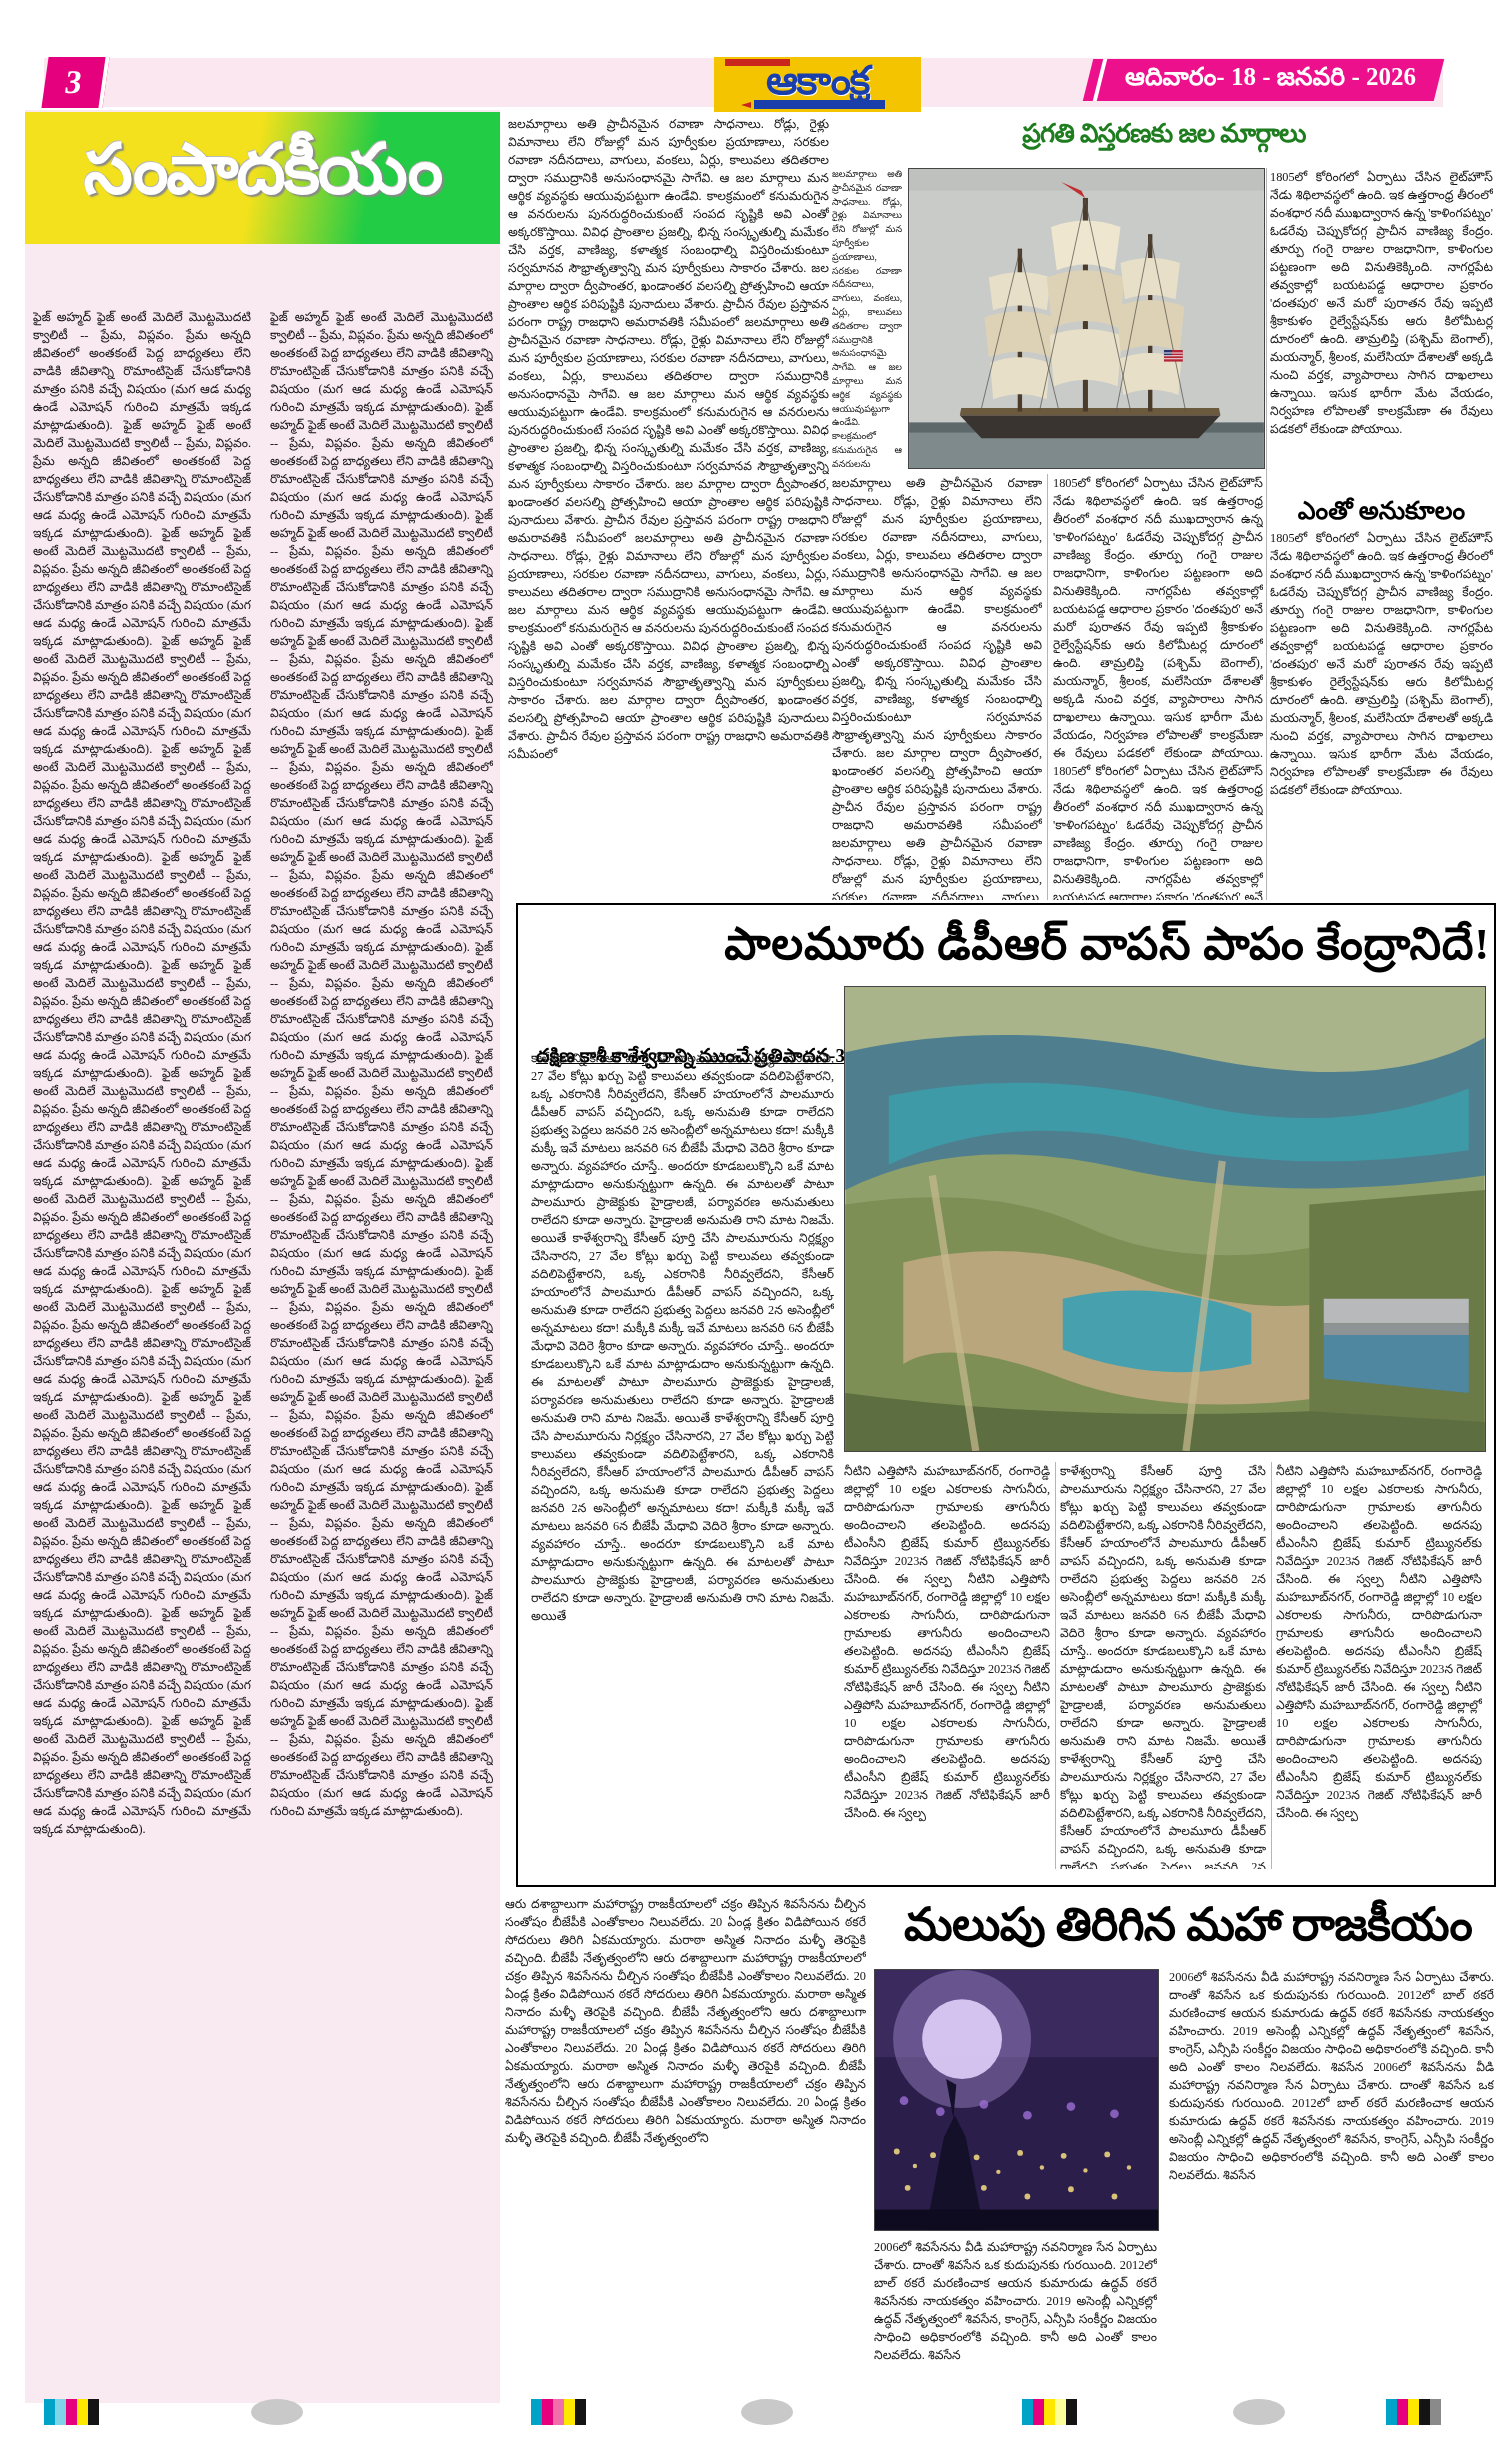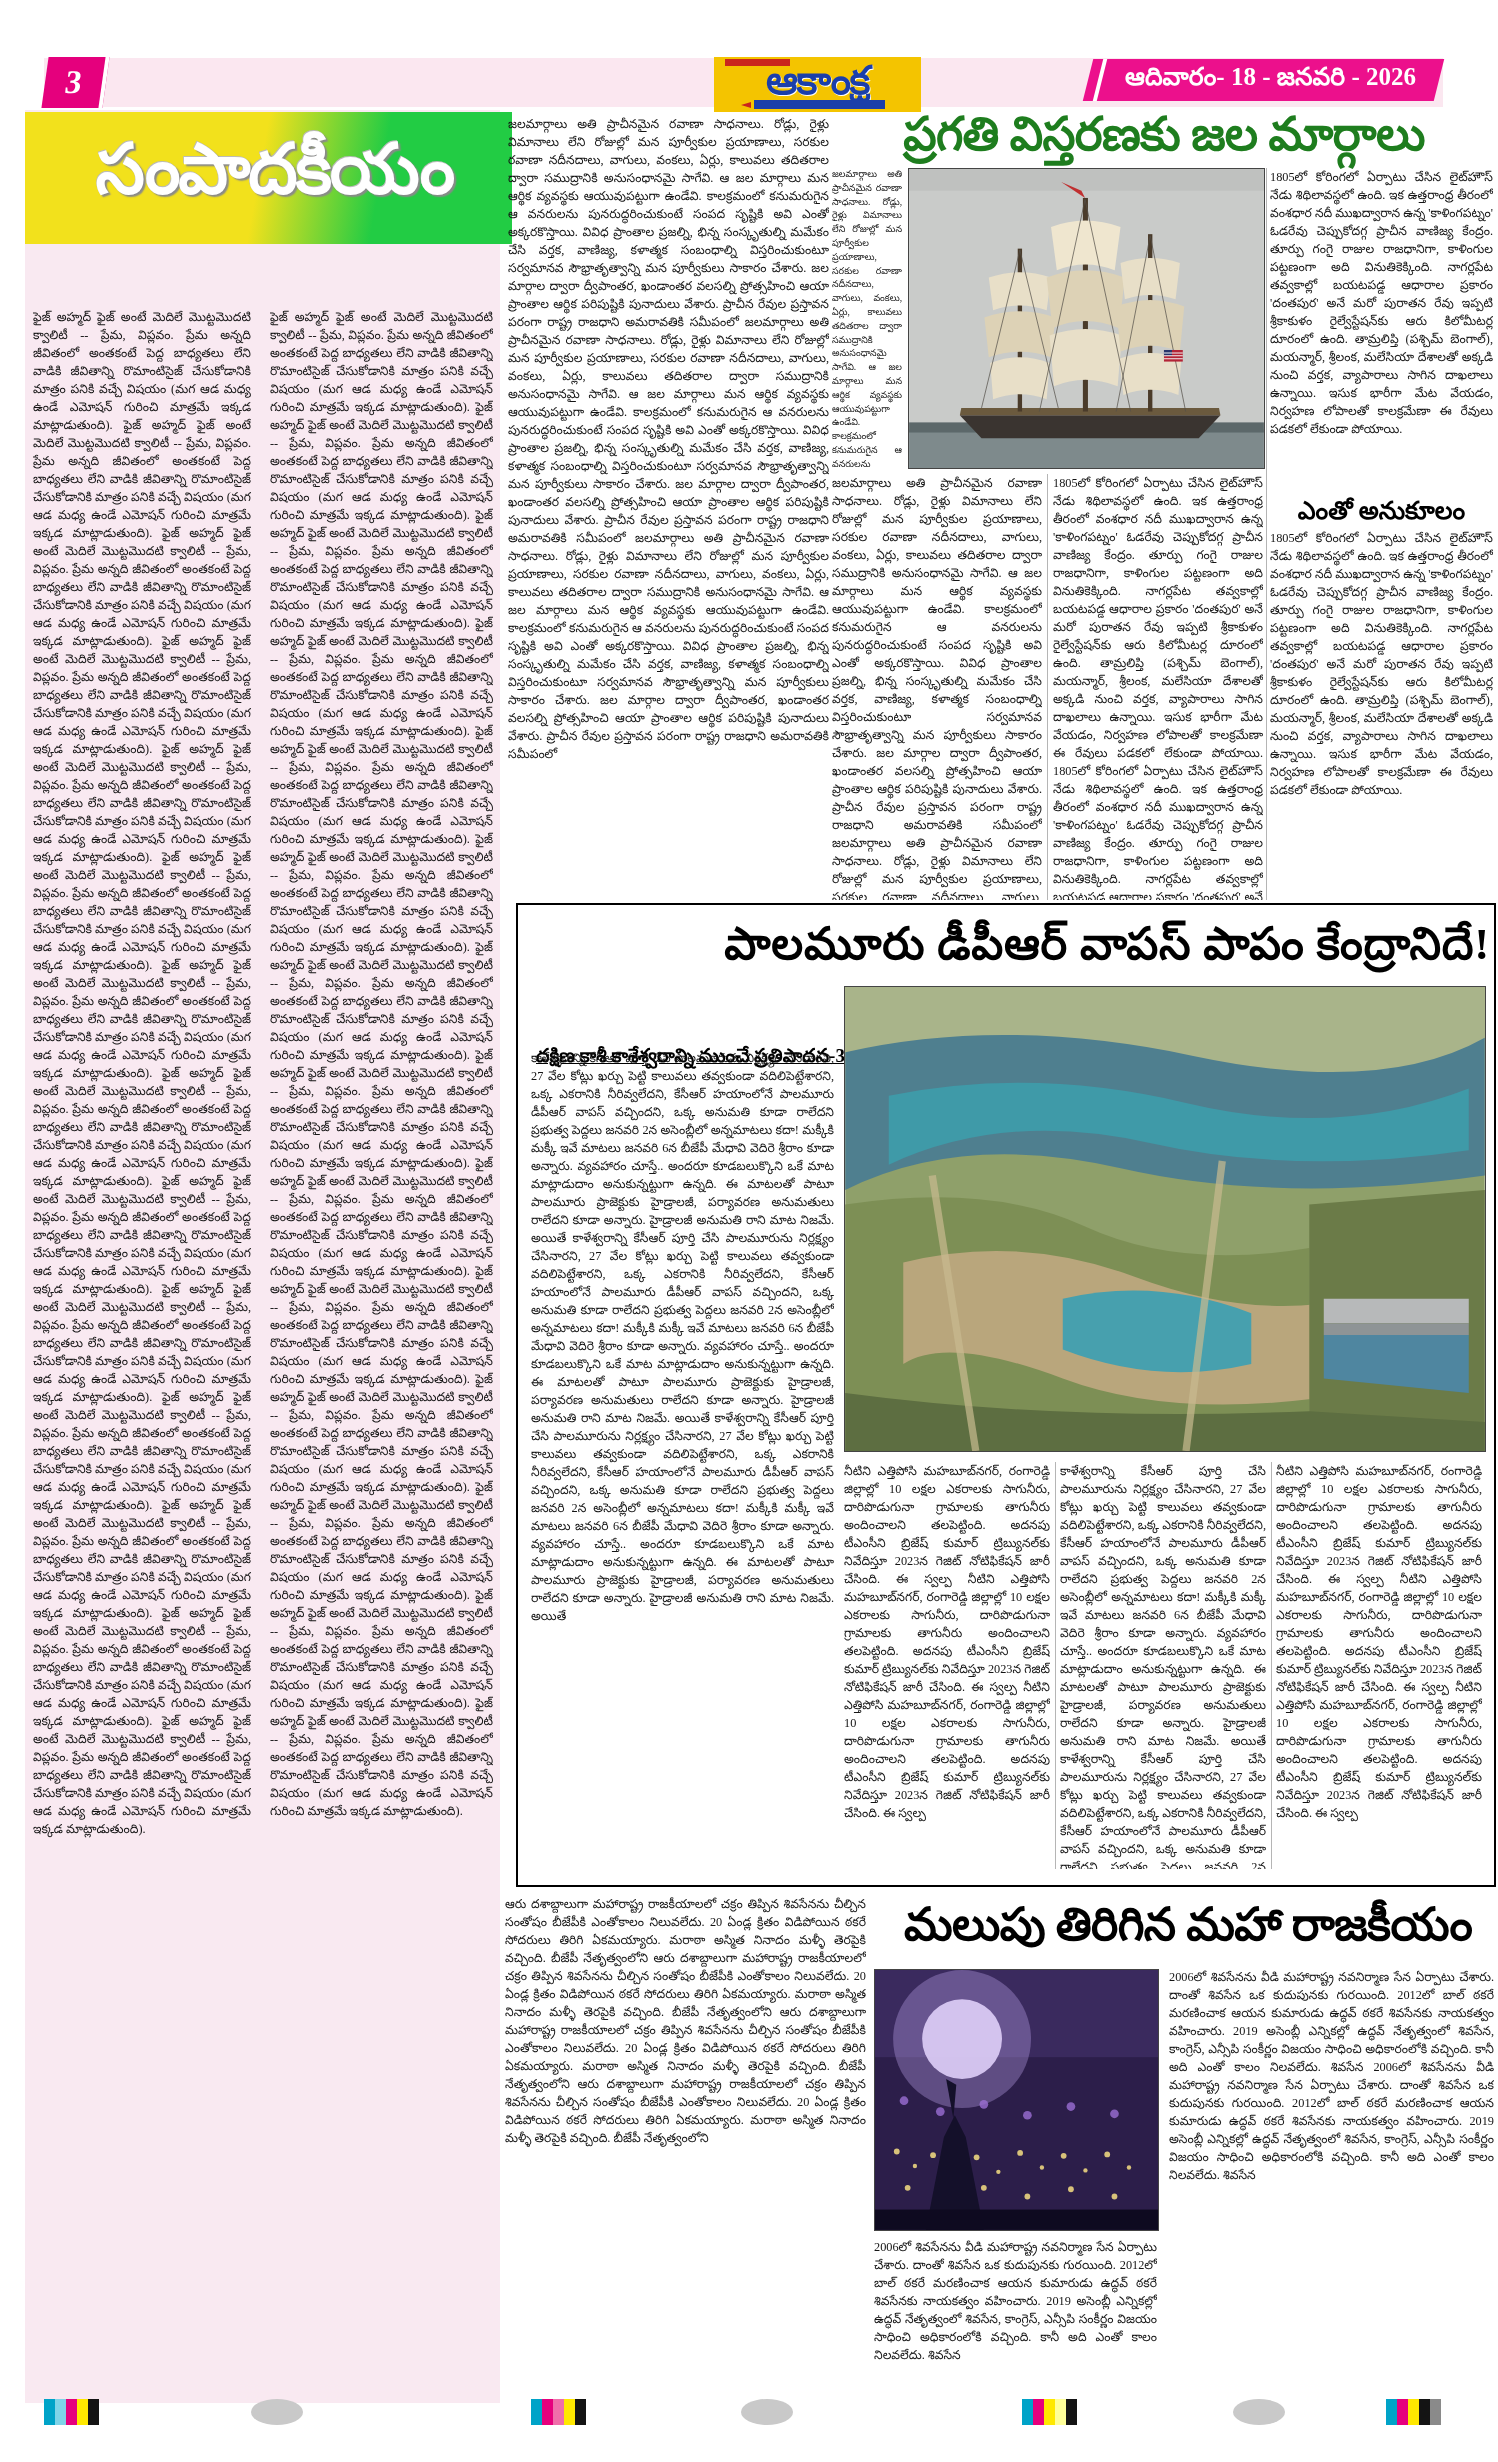--- a/index.html
+++ b/index.html
@@ -23,28 +23,28 @@
   .pen-icon{left:741px;top:102px;width:0;height:0;border-top:3.6px solid transparent;
        border-bottom:3.6px solid transparent;border-right:10px solid #c9261d;}
   .date-ribbon{left:1098px;top:59px;width:337px;height:42px;background:#ec108c;
        transform:skewX(-14deg);border-left:4.4px solid #fff;box-shadow:-10px 0 0 #ec108c;
        display:flex;align-items:center;justify-content:center;}
   .date-text{color:#fff;font-size:25px;font-weight:bold;transform:skewX(14deg);}
   
   .editorial-bg{left:25px;top:110px;width:475px;height:2293px;background:#f9e9f1;}
   .ed-banner{left:25px;top:112px;width:475px;height:132px;
        background:linear-gradient(100deg,#f2e11c 0%,#f2e11c 48%,#22cc44 72%,#22cc44 100%);
-       display:flex;align-items:center;justify-content:center;padding-left:12px;}
+       display:flex;align-items:center;justify-content:center;}
   .ed-banner span{color:#fff;font-size:70px;font-weight:bold;
        text-shadow:2.2px 2.2px 1.5px #8a8a8a,-0.7px -0.7px 0 #bbb;letter-spacing:-2.2px;}
   .ed-headline{left:25px;top:250px;width:475px;height:46px;text-align:center;
        font-size:36px;font-weight:bold;color:#000;line-height:45px;}
   
   .water-headline{left:834px;top:110px;width:660px;height:49px;text-align:center;
-       font-size:47px;font-weight:bold;color:#1e7d1e;line-height:48px;letter-spacing:-0.7px;}
+       font-size:26px;font-weight:bold;color:#1e7d1e;line-height:48px;letter-spacing:-0.7px;}
   .water-subhead{left:1269px;top:497px;width:225px;height:27.6px;text-align:center;
        font-size:25px;font-weight:bold;color:#000;}
   .palamuru-box{left:516px;top:903px;width:976px;height:980px;border:2.2px solid #000;
        background:#fff;}
   .p-headline{left:0;top:5.8px;width:972px;height:70px;text-align:right;
        font-size:45px;font-weight:bold;color:#000;line-height:67px;letter-spacing:0.7px;}
   .p-kicker{left:18px;top:102px;width:319px;height:30px;font-size:19px;font-weight:bold;
        color:#000;text-decoration:underline;margin-top:38px;}
   .maha-headline{left:874px;top:1894px;width:621px;height:65px;text-align:left;
        font-size:46px;font-weight:bold;color:#000;line-height:62px;letter-spacing:-0.7px;margin-left:30px;}

